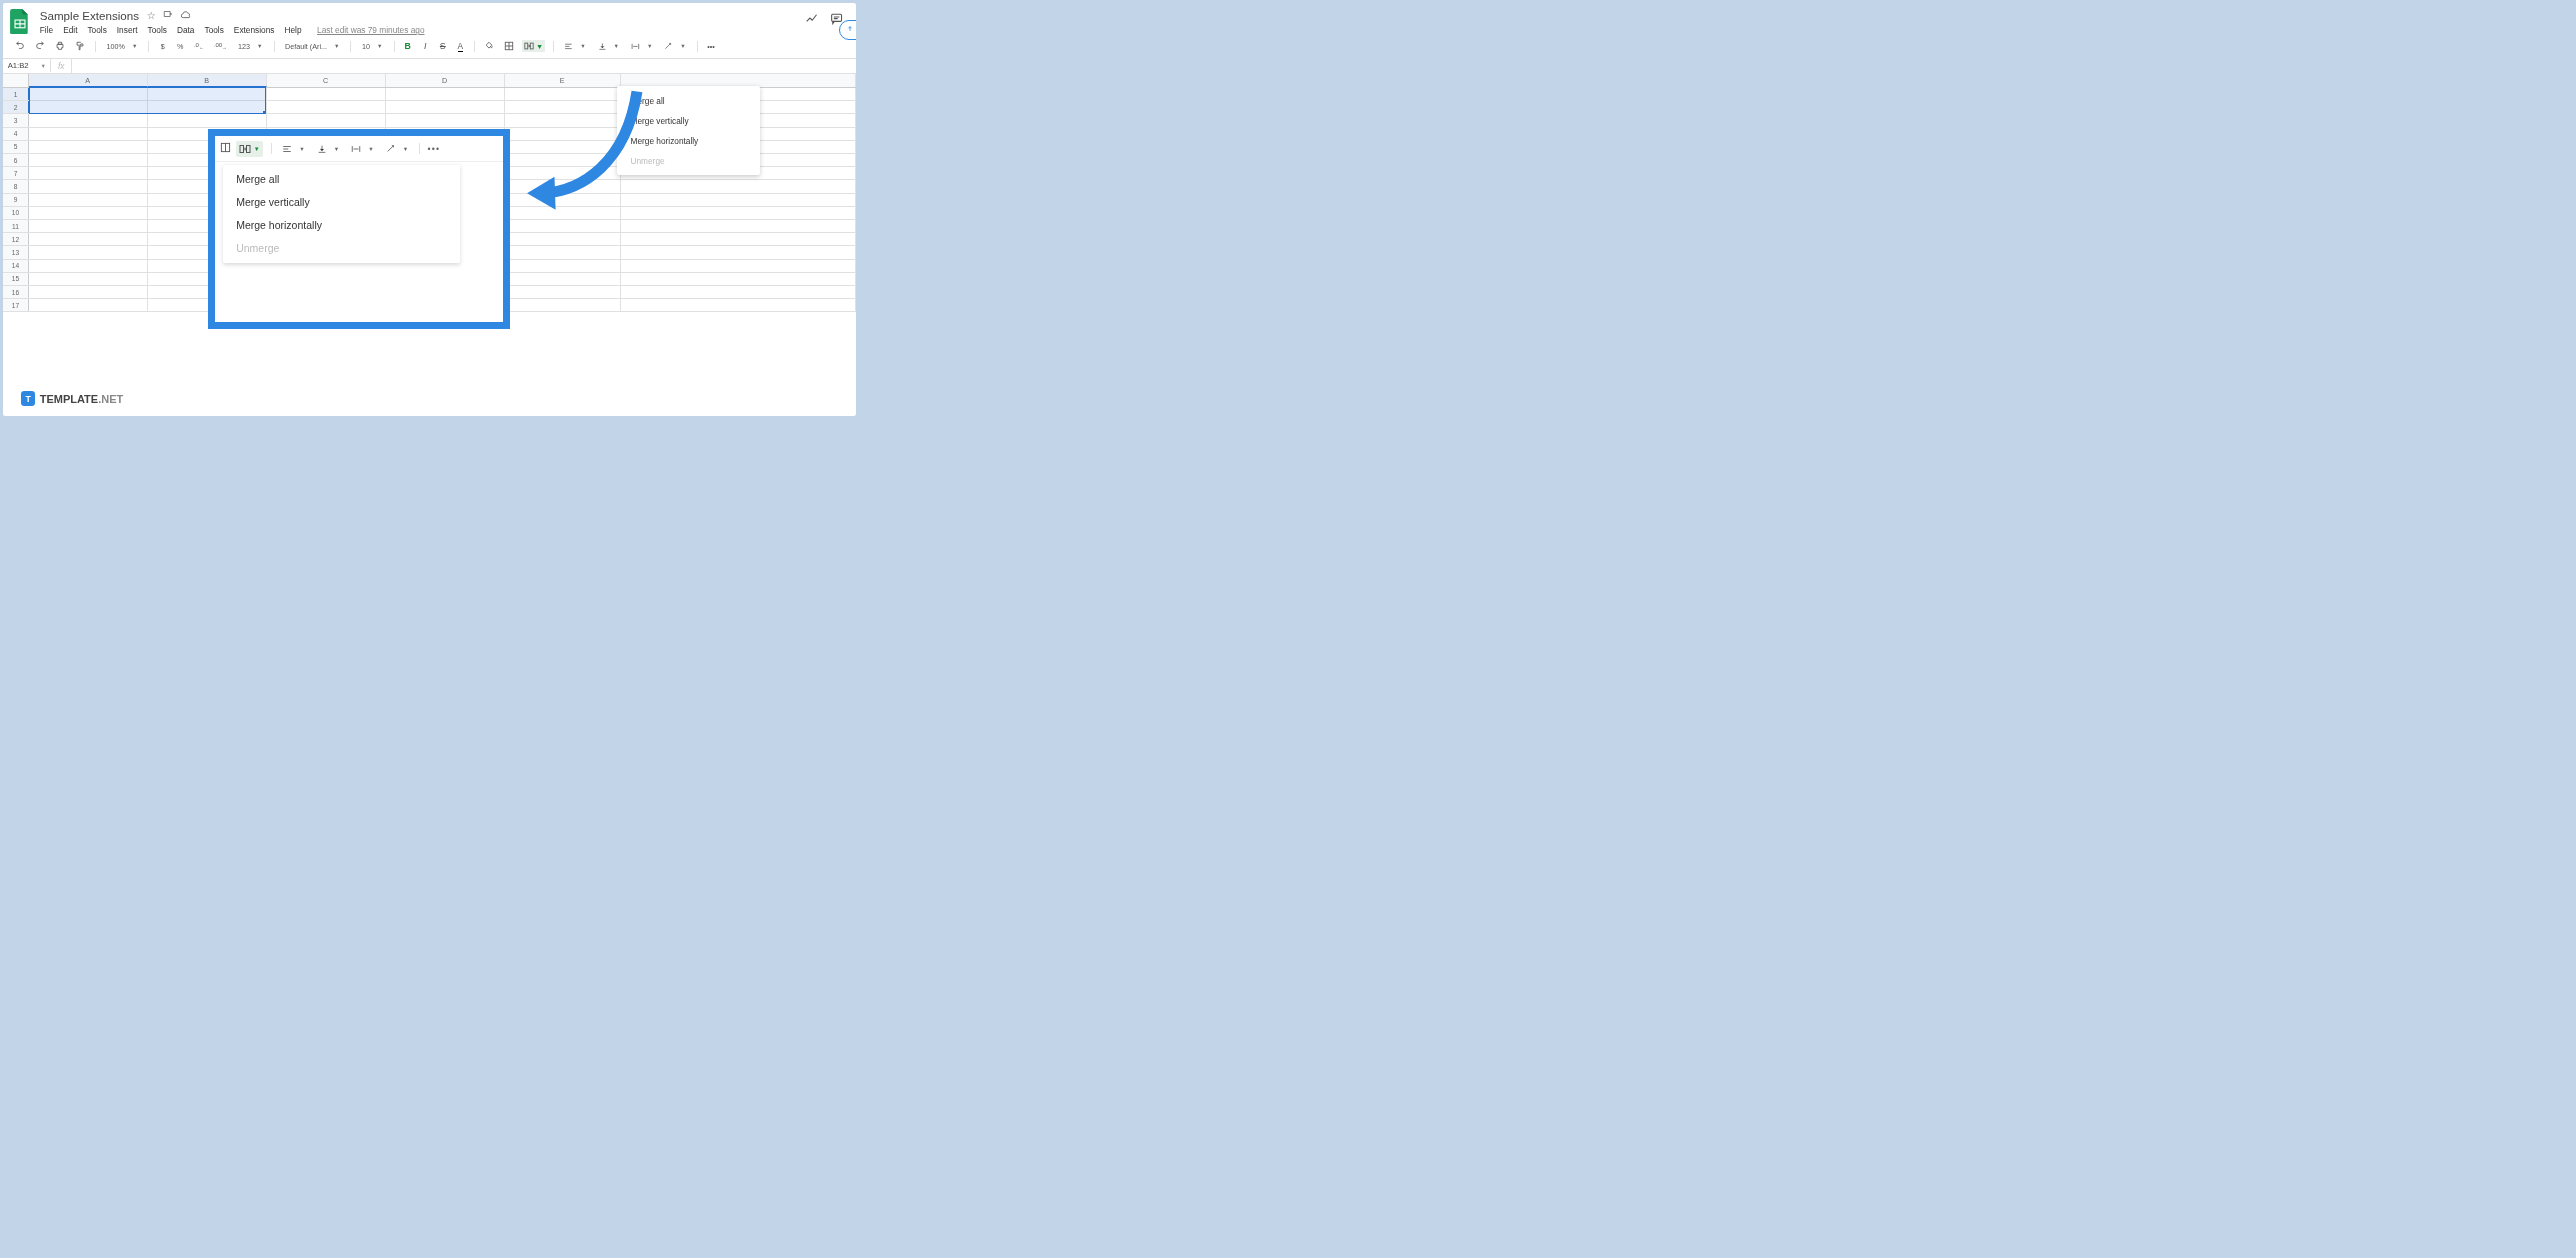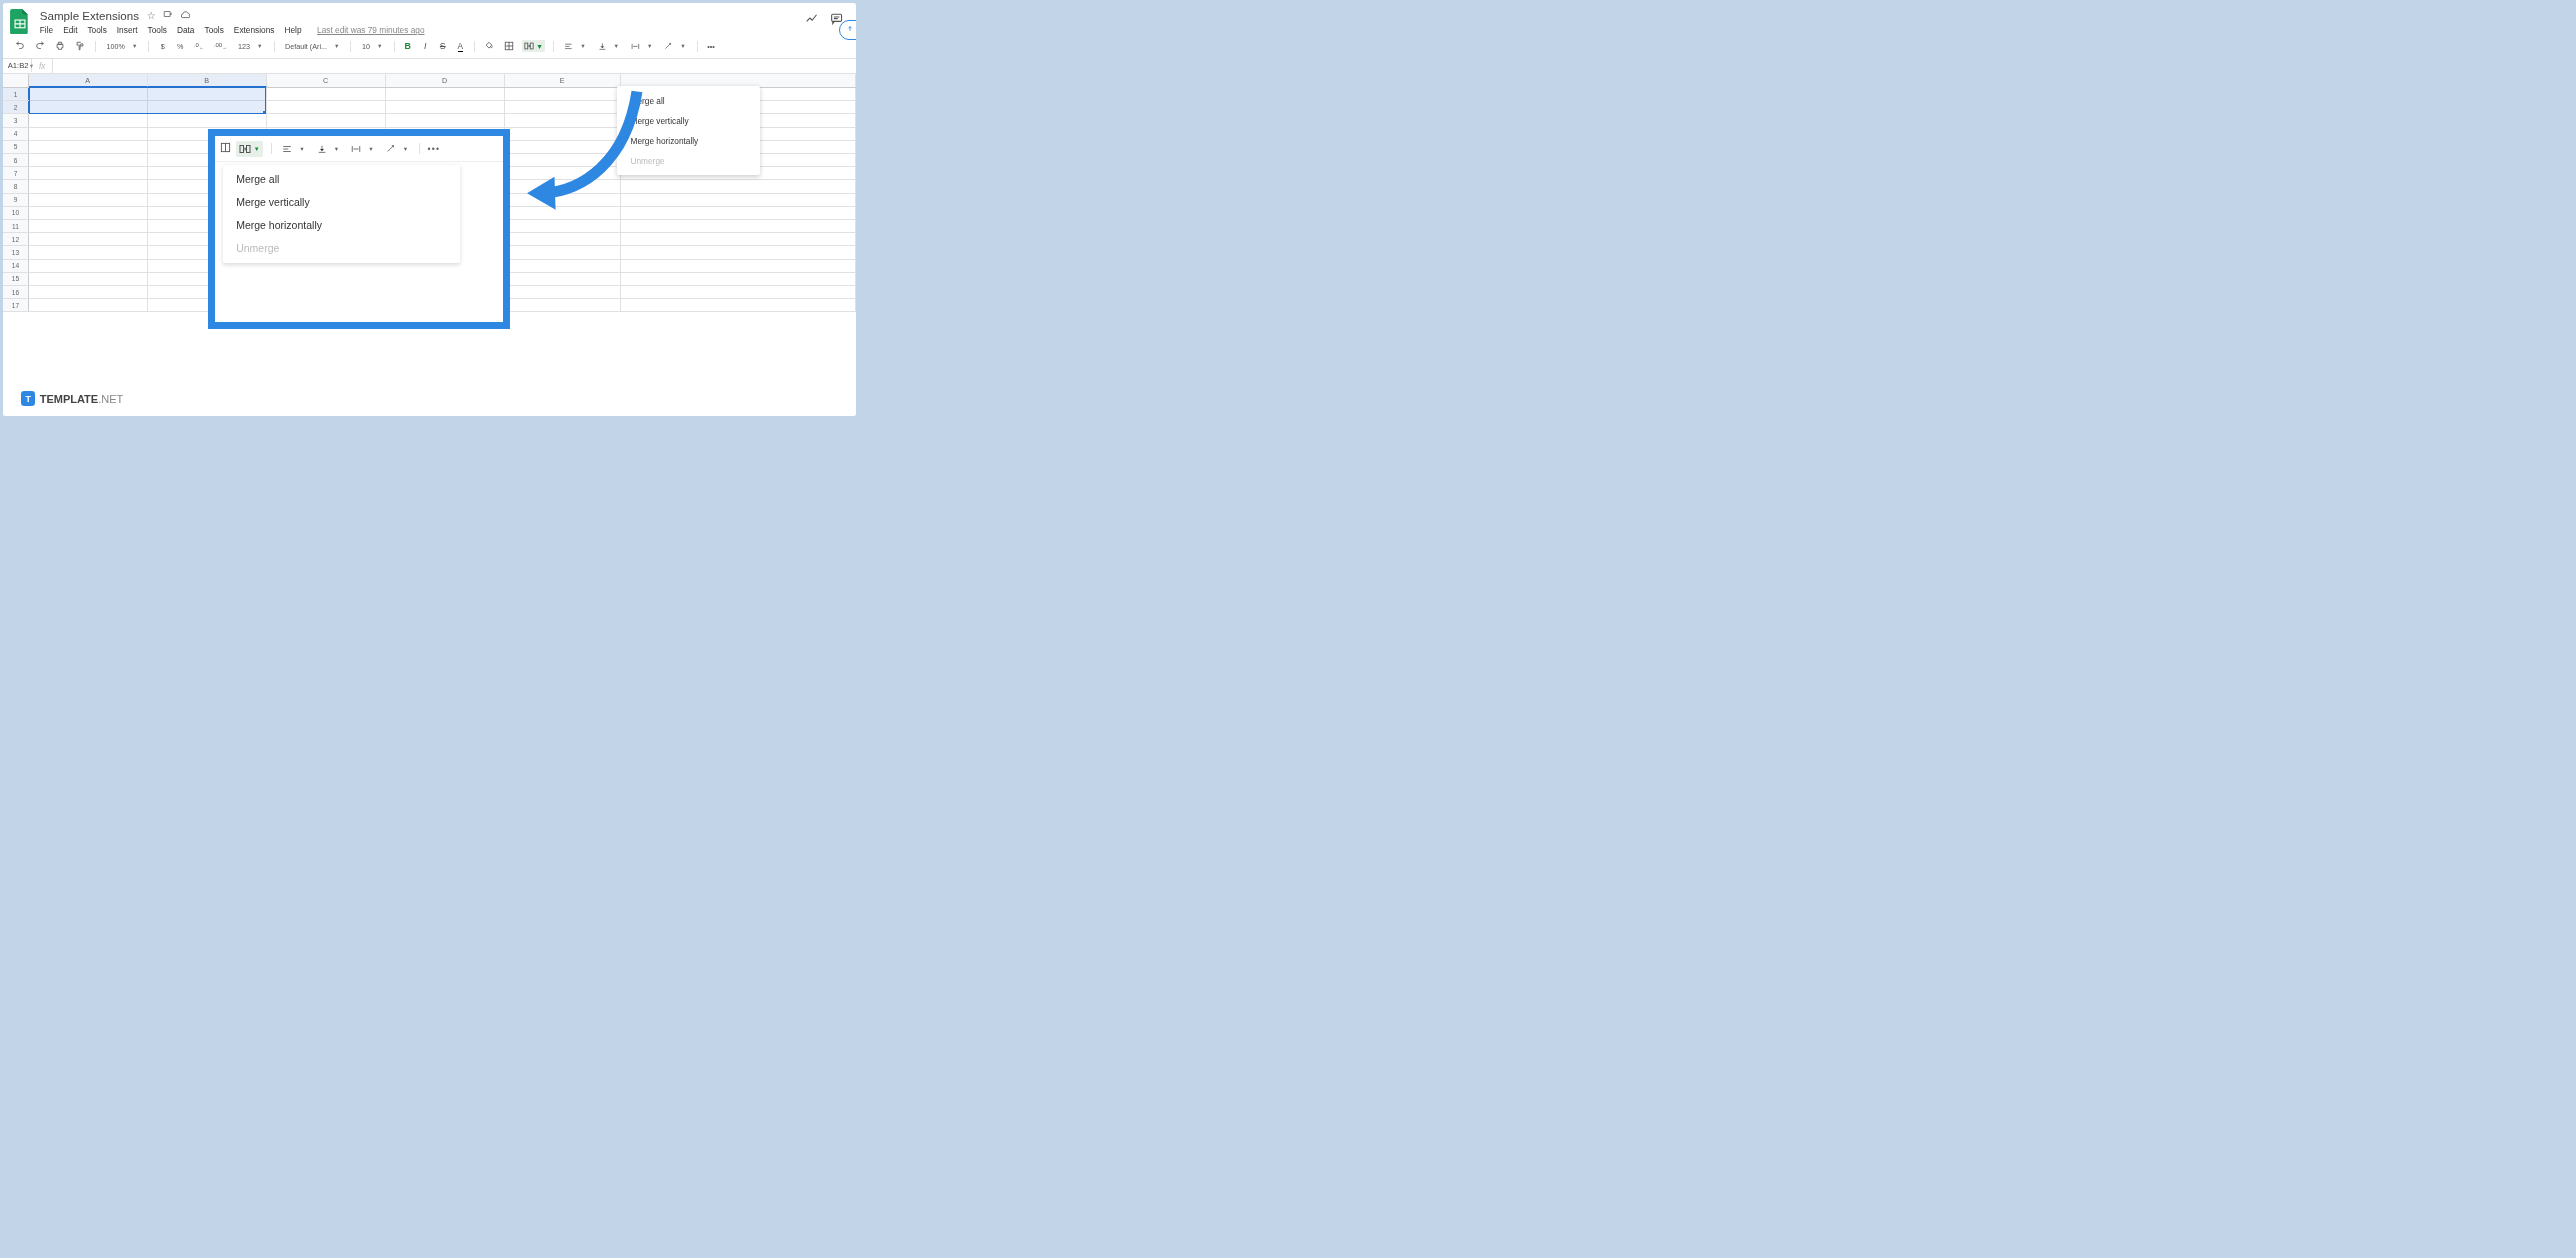--- a/index.html
+++ b/index.html
@@ -23,21 +23,21 @@
 .tb-btn { display: flex; align-items: center; justify-content: center; padding: 2.2px; min-width: 12px; }
 .tb-btn svg { width: 10px; height: 10px; }
 .tb-drop { display: flex; align-items: center; gap: 7px; padding: 1.1px 3.3px; }
 .tb-drop .caret { font-size: 5.5px; color: #666; }
 .bold { color: #1a8b3a; font-weight: bold; font-size: 8.8px; }
 .italic { font-style: italic; font-size: 8.8px; }
 .strike { text-decoration: line-through; font-size: 8.8px; }
 .underline-a { border-bottom: 1.1px solid #000; font-size: 8.3px; padding-bottom: 0.6px; }
 .merge-highlight { background: #e7efe9; padding: 1.1px 2.2px; border-radius: 1.1px; display: flex; align-items: center; gap: 1.7px; }
 .name-box-row { display: flex; align-items: center; border-bottom: 0.6px solid #e0e0e0; }
-.name-box { width: 29px; padding: 2.2px 4.4px; font-size: 7.7px; color: #444; border-right: 0.6px solid #e0e0e0; display: flex; align-items: center; justify-content: space-between; }
+.name-box { width: 48px; padding: 2.2px 4.4px; font-size: 7.7px; color: #444; border-right: 0.6px solid #e0e0e0; display: flex; align-items: center; justify-content: space-between; }
 .fx { font-style: italic; color: #bbb; padding: 0 6.6px; font-size: 8.3px; }
 .formula-bar { flex: 1; border-left: 0.6px solid #e0e0e0; height: 14.3px; }
 .grid-area { position: relative; }
 .col-headers { display: flex; border-bottom: 0.6px solid #ccc; background: #f8f9fa; }
 .corner { width: 25.4px; border-right: 0.6px solid #ccc; background: #f8f9fa; height: 13.2px; }
 .col-h { text-align: center; font-size: 7.2px; color: #666; border-right: 0.6px solid #e0e0e0; padding: 1.7px 0; height: 13.2px; }
 .col-h.sel { background: #e7edf7; border-bottom: 1.1px solid #2571d0; }
 .rows { }
 .row { display: flex; height: 13.2px; border-bottom: 0.6px solid #e0e0e0; }
 .row-h { width: 25.4px; text-align: center; font-size: 6.6px; color: #666; border-right: 0.6px solid #ccc; background: #f8f9fa; display: flex; align-items: center; justify-content: center; }
@@ -50,21 +50,21 @@
 .dropdown1 .item.disabled { color: #bbb; }
 .callout { position: absolute; top: 126px; left: 205px; width: 302px; height: 200px; border: 7.7px solid #2e87e0; background: #fff; }
 .callout-toolbar { display: flex; align-items: center; gap: 5.5px; padding: 4.4px 4.4px; border-bottom: 0.6px solid #eee; }
 .callout-toolbar .merge-active { background: #e7efe9; padding: 2.2px 3.3px; border-radius: 1.7px; display: flex; align-items: center; gap: 2.2px; }
 .callout-dropdown { box-shadow: 0 1.1px 4.4px rgba(0,0,0,0.15); margin: 2.2px 4.4px 4.4px 7.7px; border-radius: 1.7px; padding: 3.3px 0; width: 237px; background: #fff; }
 .callout-dropdown .item { padding: 5.5px 13.2px; font-size: 10.5px; color: #333; }
 .callout-dropdown .item.disabled { color: #bbb; }
 .arrow { position: absolute; top: 83px; left: 513px; width: 132px; height: 132px; pointer-events: none; }
 .watermark { position: absolute; bottom: 10px; left: 17.7px; display: flex; align-items: center; gap: 4.4px; font-size: 11px; font-weight: bold; color: #444; }
 .watermark .t-icon { width: 14.3px; height: 14.3px; background: #2e87e0; border-radius: 3.3px; display: flex; align-items: center; justify-content: center; color: #fff; font-size: 8.8px; }
-.watermark .net { color: #888; font-weight: normal; }
+.watermark .net { color: #888; font-weight: bold; }
 .share-btn { position: absolute; top: 16.6px; right: -5.5px; width: 22px; height: 20px; border: 1.1px solid #2e87e0; border-radius: 10px 0 0 10px; display: flex; align-items: center; justify-content: center; }
 </style>
 </head>
 <body>
 
 <div class="app">
   <div class="header">
     <div class="logo">
       <svg viewBox="0 0 36 46">
           <path d="M4 0h18l10 10v32a4 4 0 0 1-4 4H4a4 4 0 0 1-4-4V4a4 4 0 0 1 4-4z" fill="#1ea362"></path>

